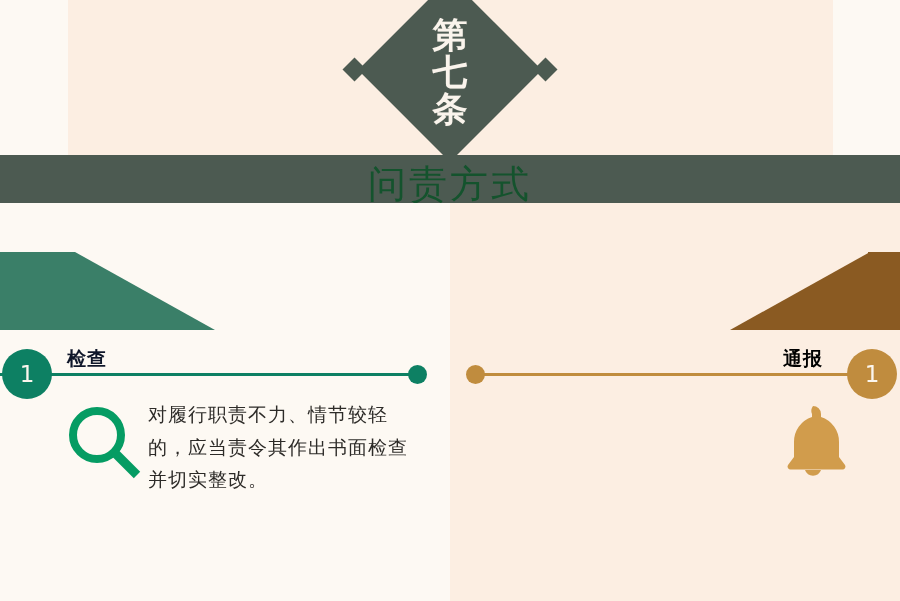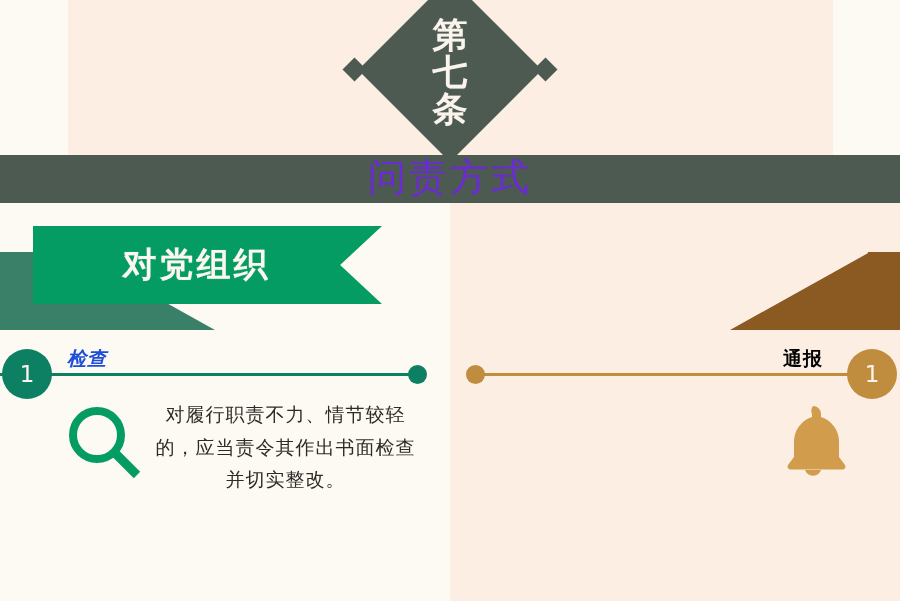--- a/index.html
+++ b/index.html
@@ -89,22 +89,22 @@
     left: 0; top: 155px;
     width: 900px; height: 48px;
     overflow: hidden;
     display: flex;
     align-items: flex-start;
     justify-content: center;
     pointer-events: none;
   }
   .title-band-text span {
     display: block;
-    margin-top: 3px;
-    color: #6d28d9;
+    margin-top: 10px;
+    color: #14532d;
     font-family: "DejaVu Sans", sans-serif;
     font-size: 38px;
     font-weight: normal;
     letter-spacing: 3px;
     line-height: 1.0;
   }
 
   
   .ribbon {
     position: absolute;
@@ -211,32 +211,31 @@
 
   .tl-label {
     position: absolute;
     font-family: "DejaVu Sans", sans-serif;
     font-weight: bold;
     font-size: 19px;
     letter-spacing: 1px;
     white-space: nowrap;
     top: -27px;
   }
-  .tl-label-left  { left: 67px;  color: #1d4ed8; font-style: italic; }
+  .tl-label-left  { left: 67px;  color: #0f172a; }
   .tl-label-right { left: 783px; color: #000000; text-align: center; }
 
   
   .body-text {
     position: absolute;
     font-family: "DejaVu Serif", serif;
     font-size: 19px;
     line-height: 1.72;
     color: #2d2b28;
     letter-spacing: 1px;
-    text-align: center;
   }
   .body-text-left  { left: 148px; top: 398px; width: 275px; }
   .body-text-right { left: 478px; top: 398px; width: 272px; }
 
   
   .icon-search {
     position: absolute;
     left: 66px; top: 404px;
     width: 78px; height: 78px;
   }
@@ -264,23 +263,20 @@
   <div class="deco-diamond left"></div>
   <div class="deco-diamond right"></div>
 
   <div class="title-band"></div>
   <div class="title-band-text">
     <span>问责方式</span>
   </div>
 
   <div class="ribbon-tail-green-notch"></div>
   <div class="ribbon-tail ribbon-tail-green"></div>
-  <div class="ribbon ribbon-green">
-    <span class="ribbon-label">对党组织</span>
-  </div>
 
   <div class="ribbon-tail-gold-notch"></div>
   <div class="ribbon-tail ribbon-tail-gold"></div>
 
   <div class="timeline" style="left:0; width:450px;">
     <div class="timeline-line tl-left-line"></div>
     <div class="tl-dot tl-dot-left"></div>
     <div class="tl-circle tl-circle-left">
       <span>1</span>
     </div>

